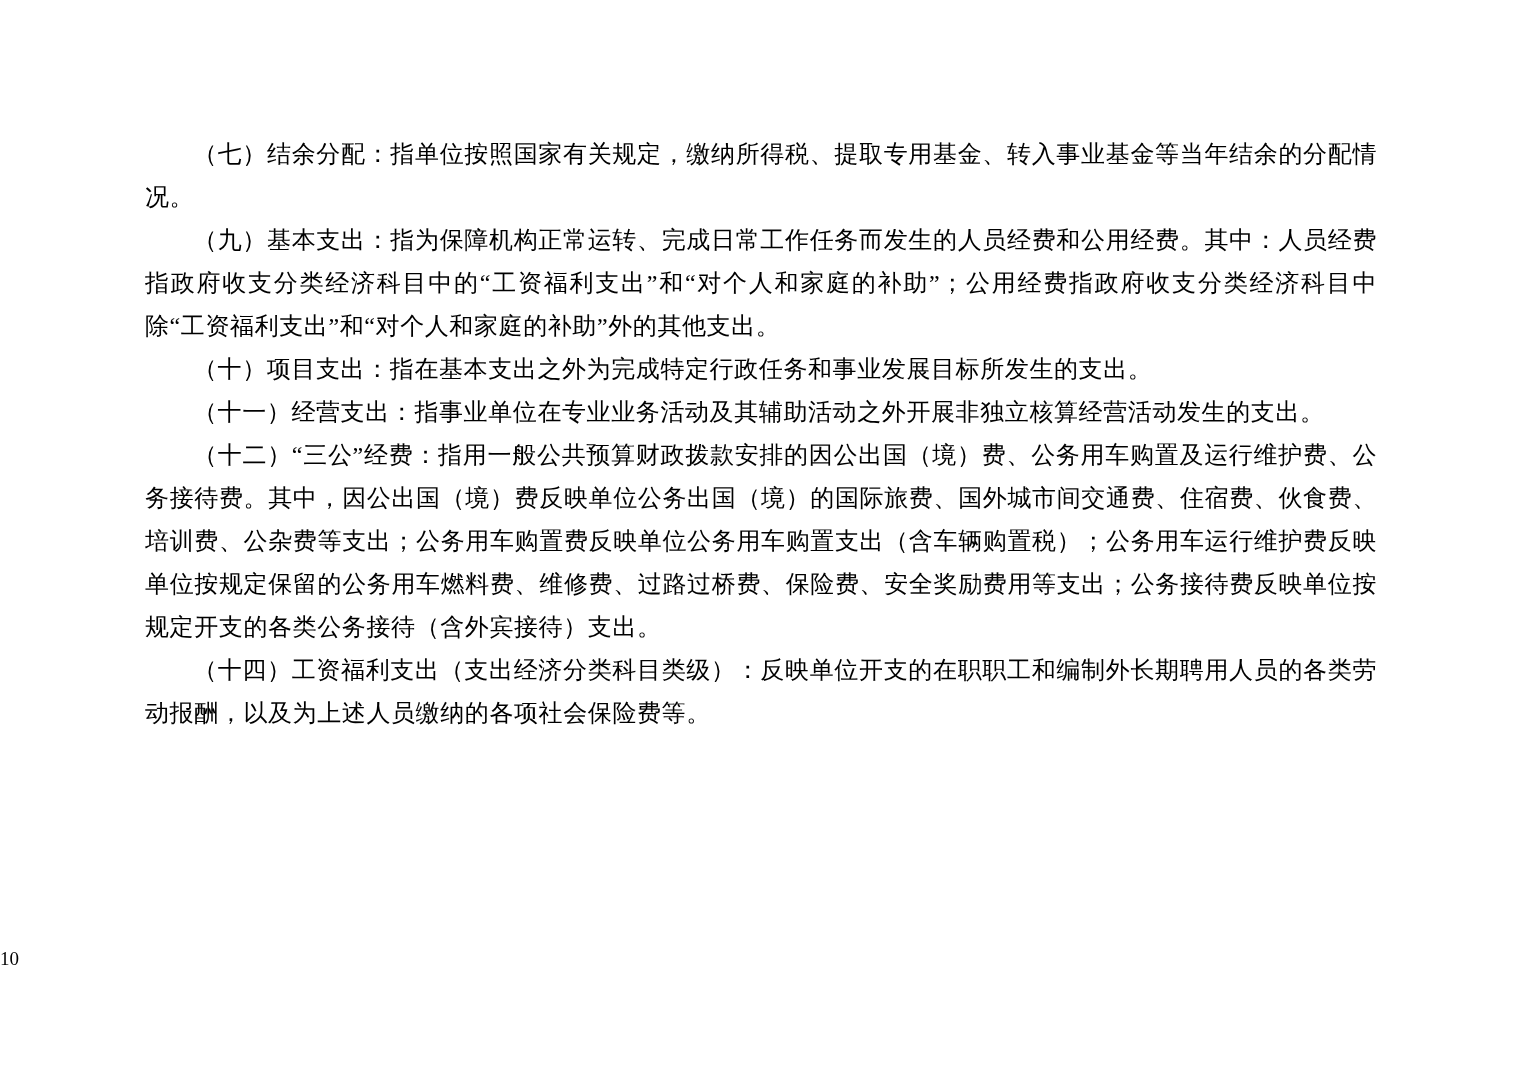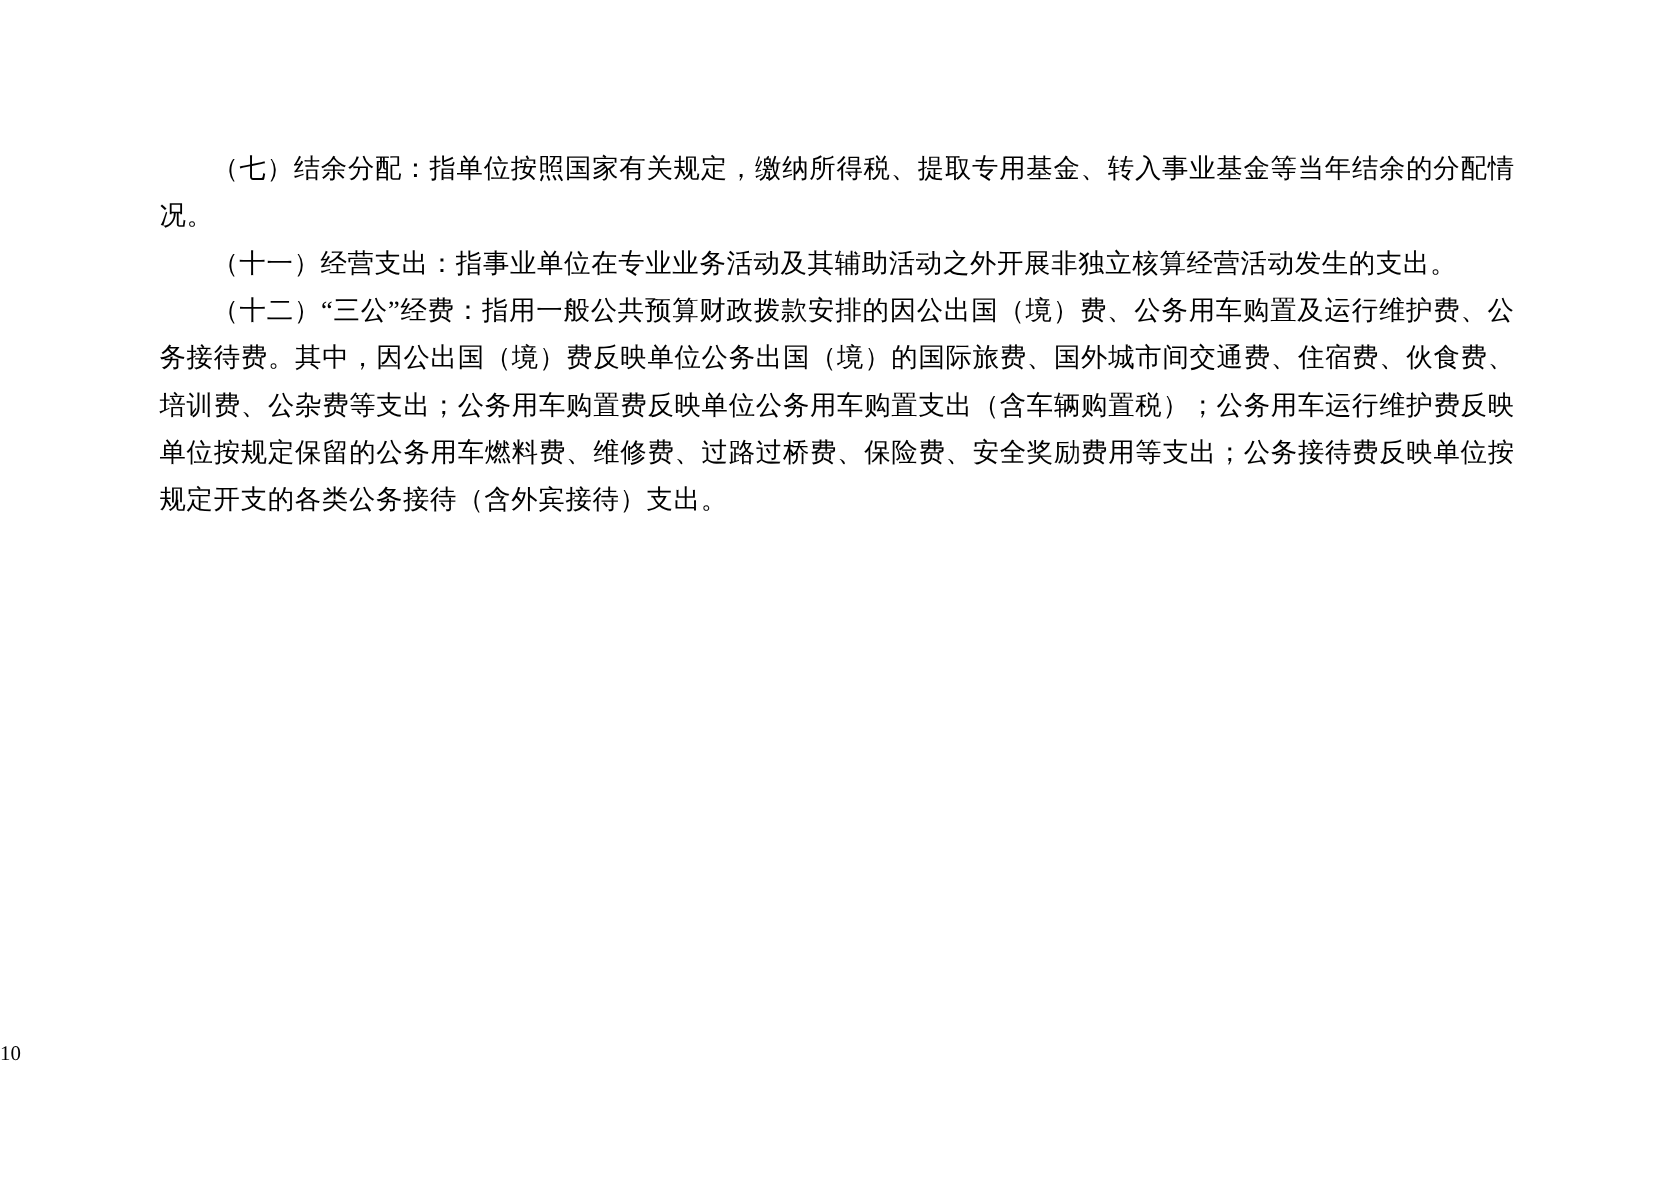--- a/index.html
+++ b/index.html
@@ -54,17 +54,20 @@
       color: #000000;
       font-family: "Liberation Serif", "DejaVu Serif", serif;
     }
   </style>
 </head>
 <body>
 
 <div class="page">
   <div class="content" id="paragraphs">
       <p class="para">（七）结余分配：指单位按照国家有关规定，缴纳所得税、提取专用基金、转入事业基金等当年结余的分配情况。</p>
+      <p class="para">（九）基本支出：指为保障机构正常运转、完成日常工作任务而发生的人员经费和公用经费。其中：人员经费指政府收支分类经济科目中的“工资福利支出”和“对个人和家庭的补助”；公用经费指政府收支分类经济科目中除“工资福利支出”和“对个人和家庭的补助”外的其他支出。</p>
+      <p class="para">（十）项目支出：指在基本支出之外为完成特定行政任务和事业发展目标所发生的支出。</p>
       <p class="para">（十一）经营支出：指事业单位在专业业务活动及其辅助活动之外开展非独立核算经营活动发生的支出。</p>
       <p class="para">（十二）“三公”经费：指用一般公共预算财政拨款安排的因公出国（境）费、公务用车购置及运行维护费、公务接待费。其中，因公出国（境）费反映单位公务出国（境）的国际旅费、国外城市间交通费、住宿费、伙食费、培训费、公杂费等支出；公务用车购置费反映单位公务用车购置支出（含车辆购置税）；公务用车运行维护费反映单位按规定保留的公务用车燃料费、维修费、过路过桥费、保险费、安全奖励费用等支出；公务接待费反映单位按规定开支的各类公务接待（含外宾接待）支出。</p>
+      <p class="para">（十四）工资福利支出（支出经济分类科目类级）：反映单位开支的在职职工和编制外长期聘用人员的各类劳动报酬，以及为上述人员缴纳的各项社会保险费等。</p>
     </div>
   <div class="page-number">10</div>
 </div>
 
 </body></html>

